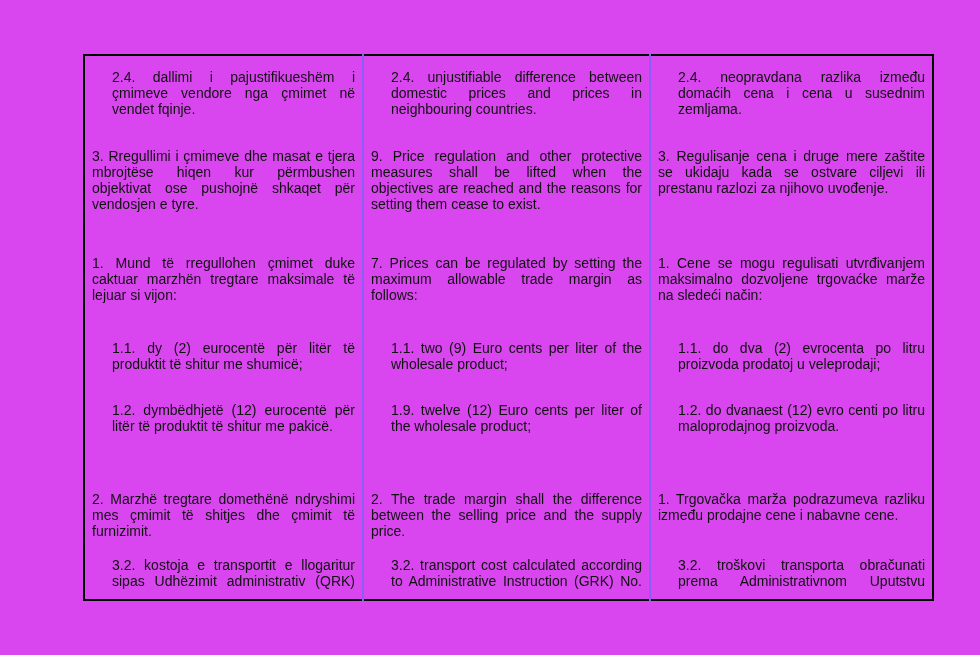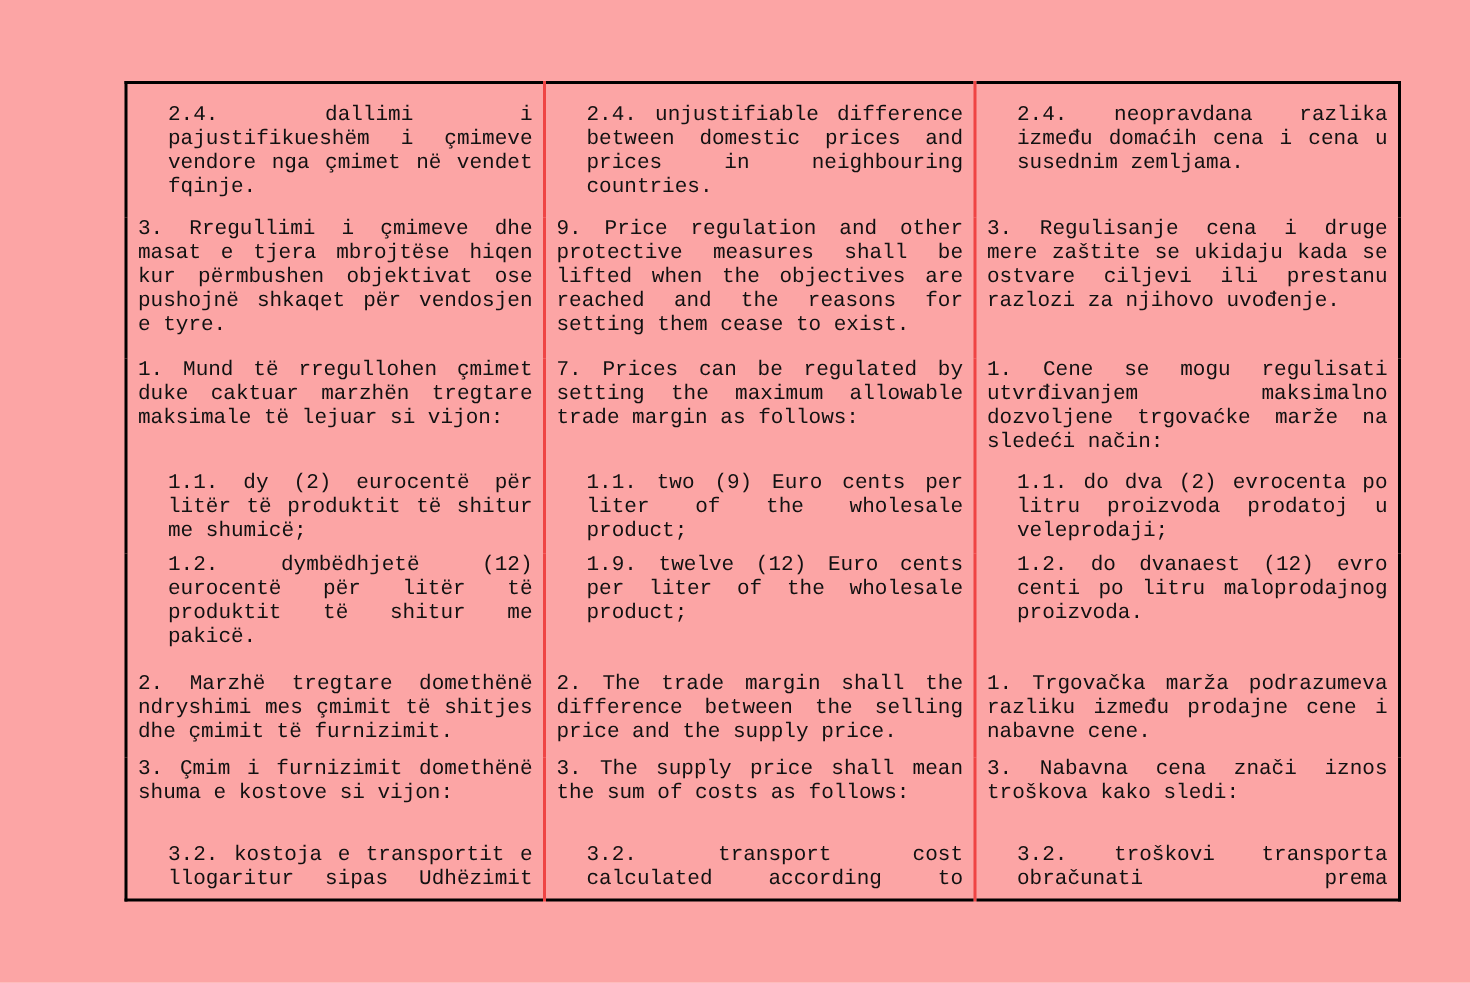--- a/index.html
+++ b/index.html
@@ -1,43 +1,43 @@
 <!DOCTYPE html>
 <html><head>
 <meta charset="utf-8">
 <style>
   html, body { margin: 0; padding: 0; }
   .page {
     position: relative;
     width: 980px;
     height: 655px;
-    background: #fca5a5;
+    background: #d946ef;
     overflow: hidden;
-    font-family: Liberation Mono, monospace;
+    font-family: Liberation Sans, sans-serif;
   }
   table.doc {
     position: absolute;
     left: 83px;
     top: 54px;
     width: 849px;
     height: 547px;
     border-collapse: collapse;
     table-layout: fixed;
     border: 2px solid #000000;
   }
   table.doc td {
     vertical-align: top;
     padding: 0 7px;
     font-size: 14px;
     line-height: 16px;
     color: #111111;
     text-align: justify;
     overflow: hidden;
   }
-  table.doc td + td { border-left: 2px solid #ef4444; }
+  table.doc td + td { border-left: 2px solid #8b5cf6; }
   tr.first-row td { padding-top: 13px; }
   tr.sub .txt { padding-left: 20px; }
   tr.heading td { text-align: center; font-weight: bold; }
   tr.heading .h-title { margin-bottom: 0; }
   tr.clipped td { text-align: justify; }
   tr.clipped .txt { text-align-last: justify; max-height: 32px; overflow: hidden; }
 </style>
 </head>
 <body>
 
@@ -116,31 +116,20 @@
             <div class="txt">2. Marzhë tregtare domethënë ndryshimi mes çmimit të shitjes dhe çmimit të furnizimit.</div>
           </td>
         <td>
             <div class="txt">2. The trade margin shall the difference between the selling price and the supply price.</div>
           </td>
         <td>
             <div class="txt">1. Trgovačka marža podrazumeva razliku između prodajne cene i nabavne cene.</div>
           </td>
       </tr>
 
-      <tr style="height:49px">
-        <td>
-            <div class="txt">3. Çmim i furnizimit domethënë shuma e kostove si vijon:</div>
-          </td>
-        <td>
-            <div class="txt">3. The supply price shall mean the sum of costs as follows:</div>
-          </td>
-        <td>
-            <div class="txt">3. Nabavna cena znači iznos troškova kako sledi:</div>
-          </td>
-      </tr>
 
 
       <tr class="sub clipped" style="height:32px">
         <td>
             <div class="txt">3.2. kostoja e transportit e llogaritur sipas Udhëzimit administrativ (QRK) nr.</div>
           </td>
         <td>
             <div class="txt">3.2. transport cost calculated according to Administrative Instruction (GRK) No.</div>
           </td>
         <td>

